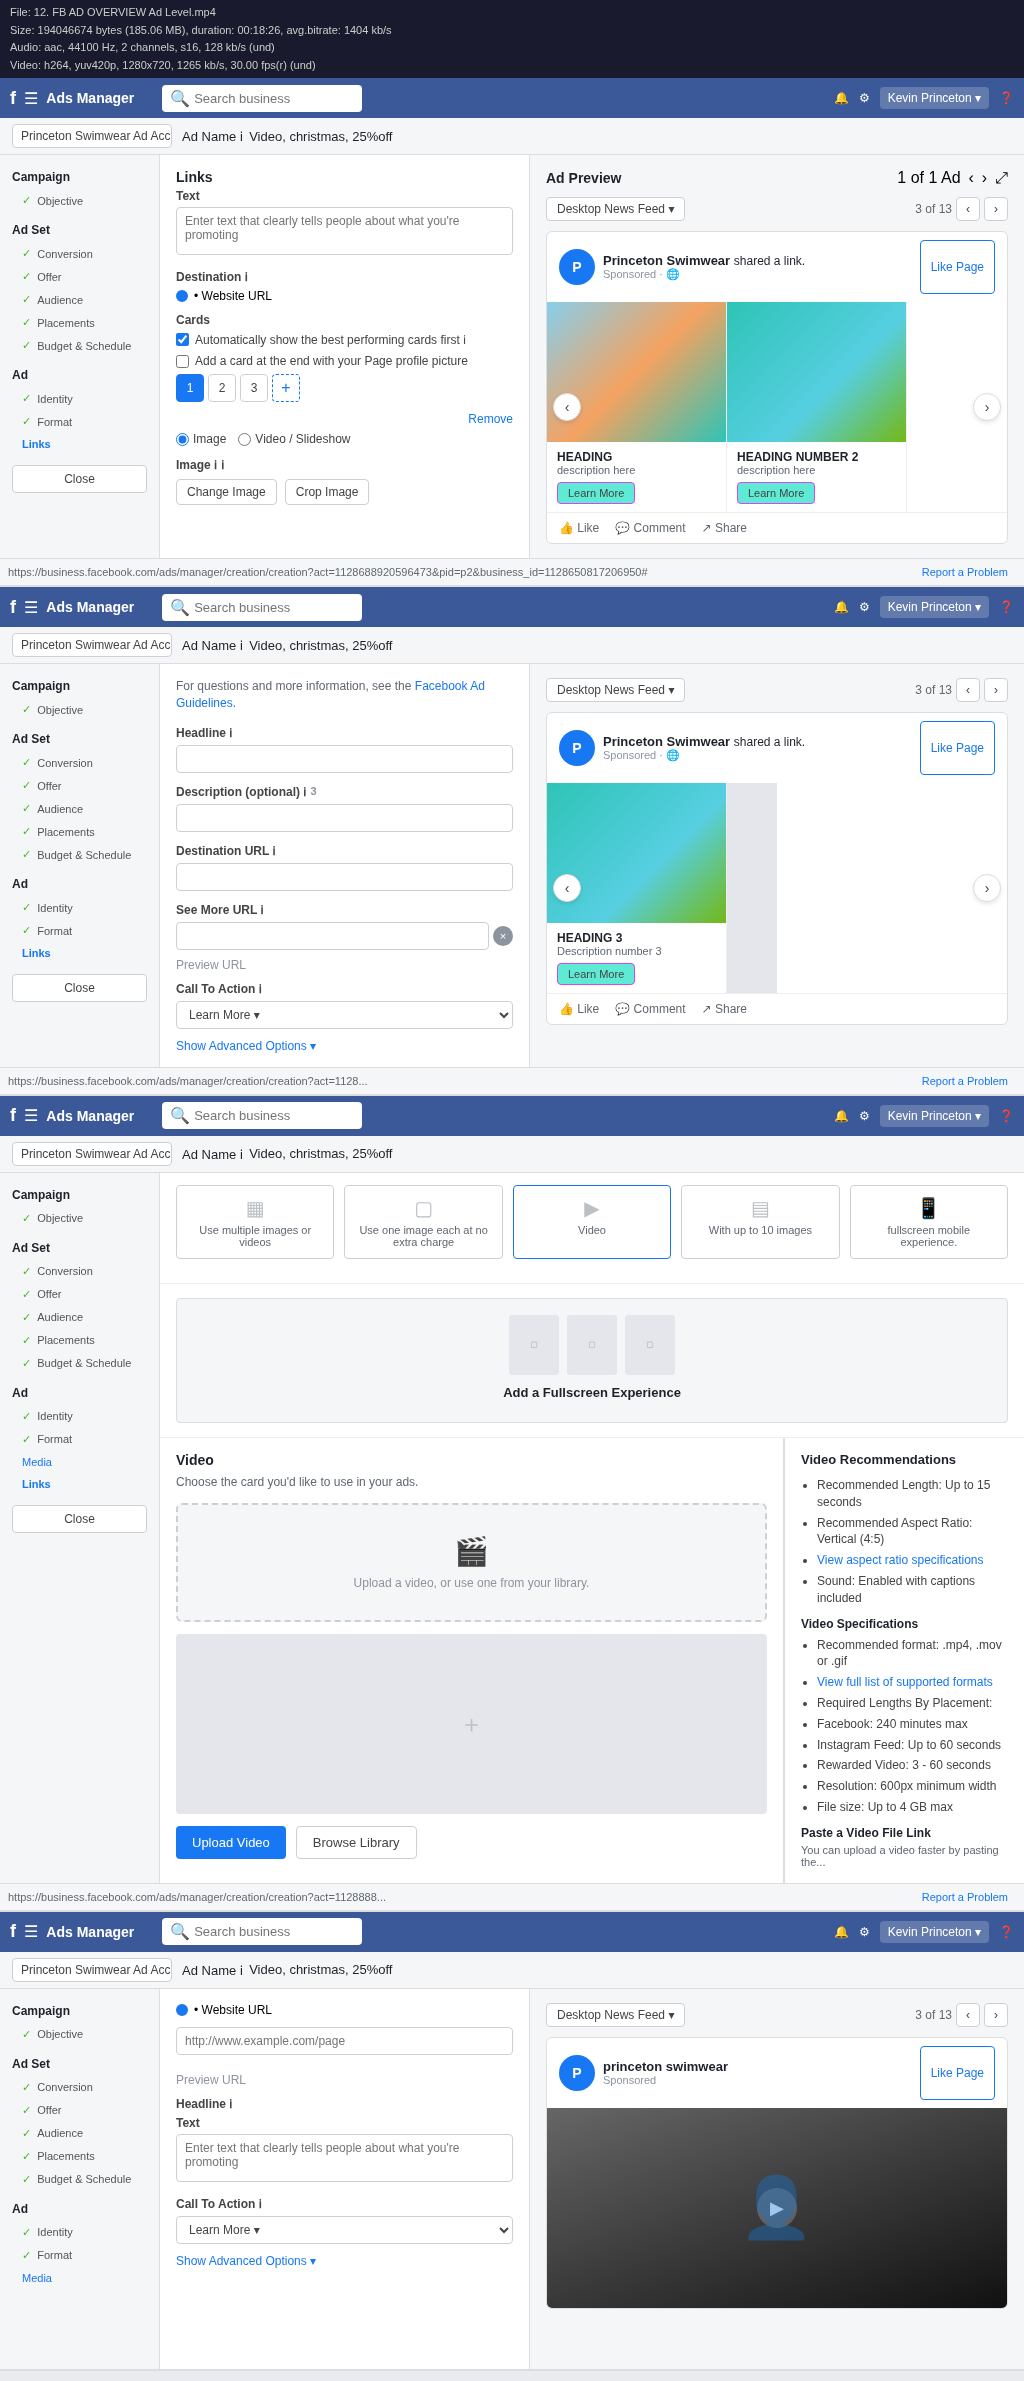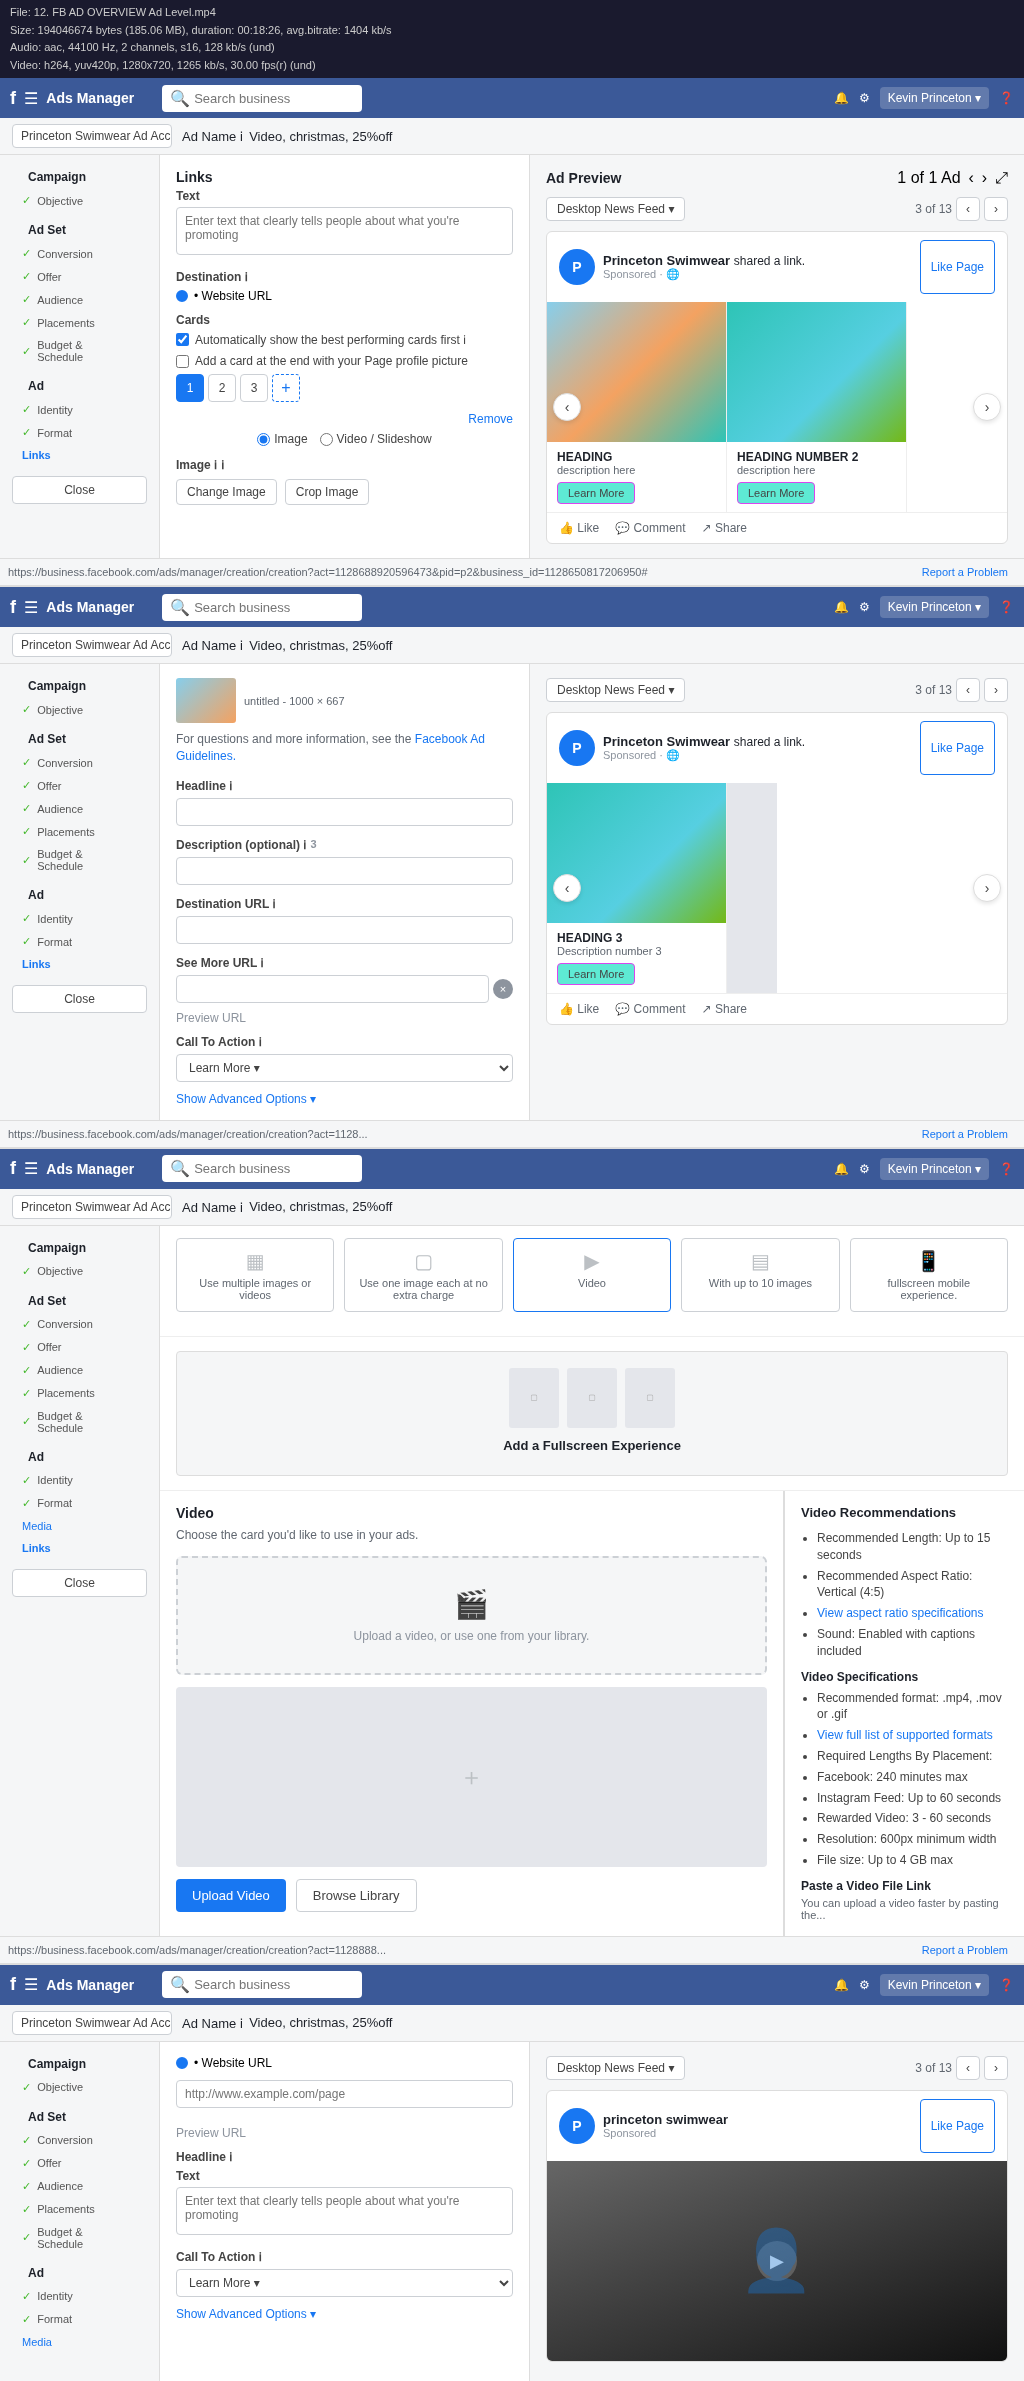--- a/index.html
+++ b/index.html
@@ -96,21 +96,21 @@
     .sidebar {
       width: 160px;
       min-width: 160px;
       background: #f5f6f7;
       border-right: 1px solid #ddd;
       padding: 10px 0;
       font-size: 12px;
     }
     .sidebar-section { margin-bottom: 6px; }
     .sidebar-item {
-      padding: 5px 28px;
+      padding: 5px 12px;
       display: flex;
       align-items: center;
       gap: 6px;
       cursor: pointer;
       color: #444;
     }
     .sidebar-item.section-header {
       font-weight: 600;
       color: #1d2129;
       font-size: 12px;
@@ -188,21 +188,21 @@
       background: white;
       border: 1px solid #ccd0d5;
       border-radius: 4px;
       font-size: 12px;
       display: flex; align-items: center; justify-content: center;
       cursor: pointer; color: #444;
     }
     .card-tab.active { background: #1877f2; color: white; border-color: #1877f2; }
     .card-tab.add-tab { font-size: 16px; color: #1877f2; border: 1px dashed #1877f2; }
     .remove-link { color: #1877f2; font-size: 12px; cursor: pointer; float: right; margin-bottom: 6px; }
-    .media-toggle { display: flex; align-items: center; gap: 12px; margin-bottom: 10px; justify-content: center; }
+    .media-toggle { display: flex; align-items: center; gap: 12px; margin-bottom: 10px; }
     .media-toggle label { display: flex; align-items: center; gap: 4px; font-size: 12px; color: #444; cursor: pointer; }
     .media-toggle input[type=radio] { accent-color: #1877f2; }
     .image-label { font-size: 12px; font-weight: 600; color: #444; display: flex; align-items: center; gap: 4px; margin-bottom: 6px; }
     .image-buttons { display: flex; gap: 8px; margin-bottom: 10px; }
     .image-btn {
       background: white;
       border: 1px solid #ccd0d5;
       border-radius: 4px;
       padding: 5px 10px;
       font-size: 12px;
@@ -848,24 +848,20 @@
         <div class="sidebar-item sub-item active">
             <span>Links</span>
           </div>
       </div>
       <div class="sidebar-close-btn">Close</div>
     </div>
 
     <div class="content-area">
       <div class="form-panel">
         
-        <div class="image-info">
-          <div class="image-preview-thumb"></div>
-          <div class="image-info-text">untitled - 1000 × 667</div>
-        </div>
         <div class="section-desc">
           <span>For questions and more information, see the</span>
           <a>Facebook Ad Guidelines.</a>
         </div>
 
         <div class="form-label">
           <span>Headline ℹ</span>
         </div>
         <input type="text" class="form-input" style="">
 

